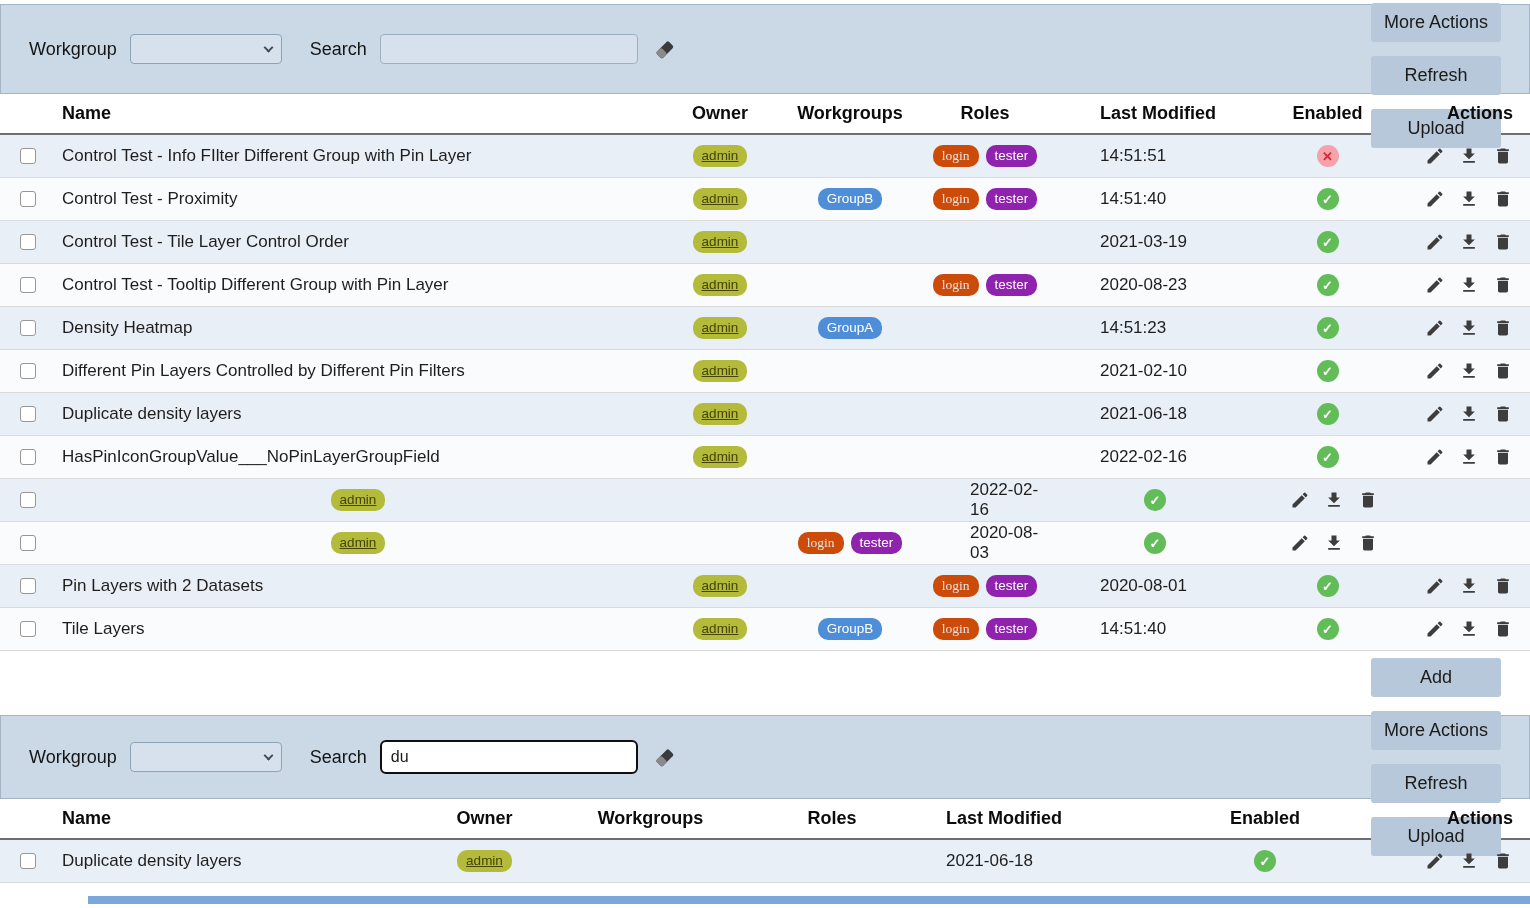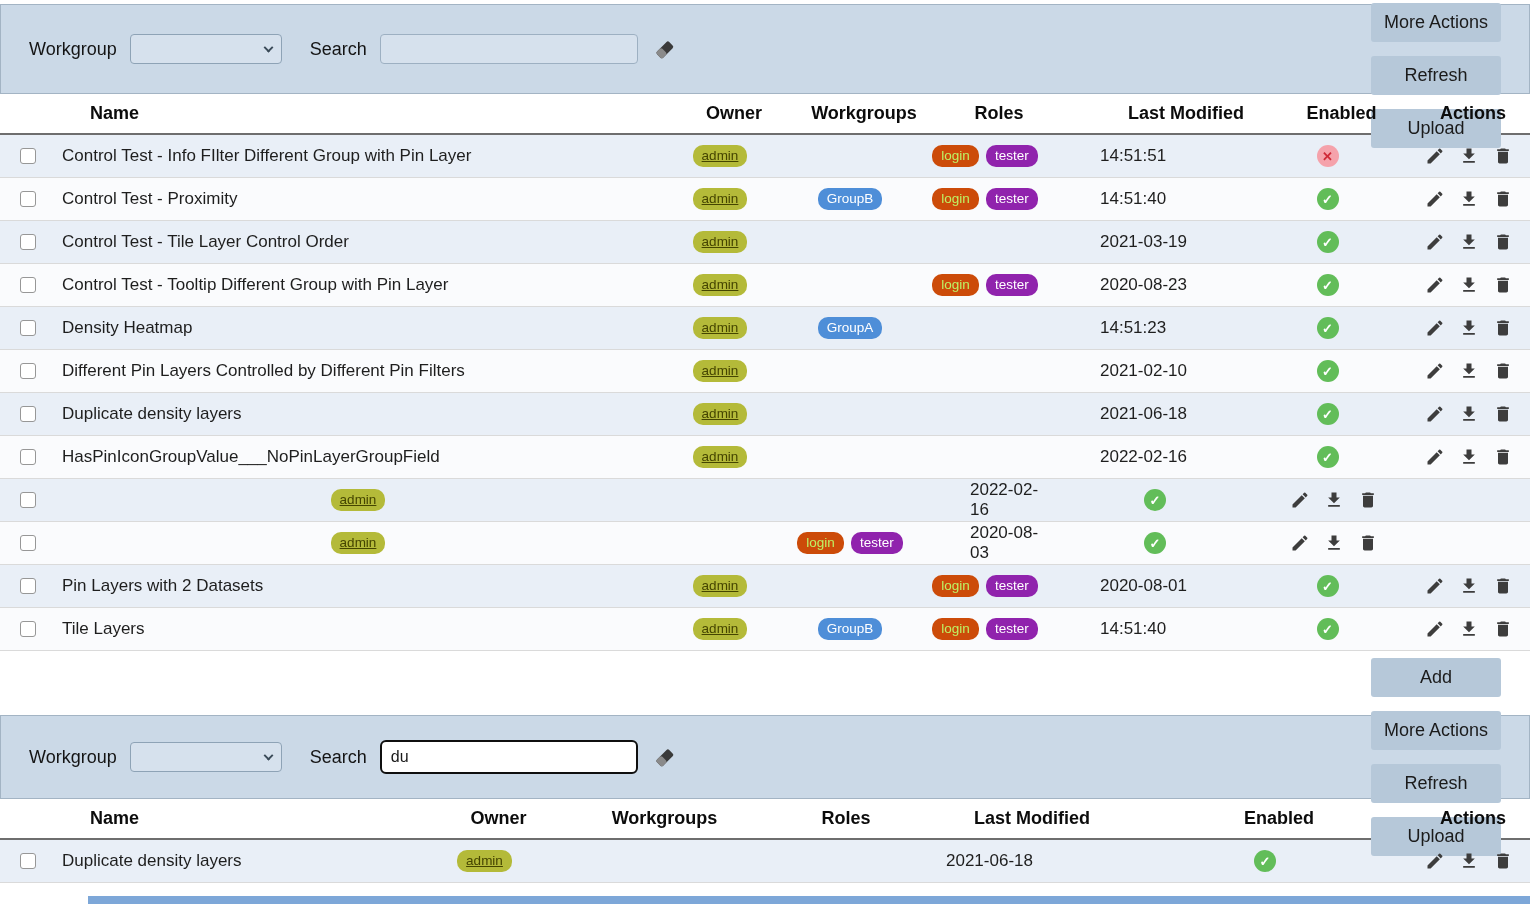--- a/index.html
+++ b/index.html
@@ -60,52 +60,52 @@
 
   
   .grid-top    { display:grid; grid-template-columns:56px 1fr 120px 140px 130px 210px 135px 135px; }
   .grid-bottom { display:grid; grid-template-columns:56px 1fr 167px 165px 198px 209px 250px 140px; }
 
   .thead {
     background:#fff; border-bottom:2px solid #6e6e6e;
     font-weight:bold; font-size:18px; color:#0c0c0c;
     align-items:center;
   }
-  .thead .cell { padding-top:9px; padding-bottom:9px;margin-left:28px; }
+  .thead .cell { padding-top:9px; padding-bottom:9px; }
 
   .trow {
     height:43px; align-items:center;
     border-bottom:1px solid #dadada;
     font-size:17px;
   }
   .trow.odd  { background:var(--row_alt_bg,#e9eff7); }
   .trow.even { background:#fafbfd; }
 
   .cell { min-width:0; }
   .cell-check  { display:flex; justify-content:center; align-items:center; }
   .cell-name   { padding-left:6px; white-space:nowrap; overflow:hidden; text-overflow:ellipsis; }
   .cell-center { display:flex; justify-content:center; align-items:center; gap:7px; }
   .grid-top    .cell-lastmod { padding-left:50px; }
   .grid-bottom .cell-lastmod { padding-left:15px; }
   .cell-actions { display:flex; justify-content:flex-end; align-items:center; gap:14px; padding-right:17px; }
-  .thead .cell-actions { display:block; text-align:right; padding-right:24px; }
+  .thead .cell-actions { display:block; text-align:right; padding-right:17px; }
 
   input[type=checkbox] {
     appearance:none; -webkit-appearance:none;
     width:16px; height:16px; margin:0;
     border:1.5px solid #979797; border-radius:3px; background:#fff; cursor:pointer;
   }
 
   .badge {
     display:inline-block; border-radius:10px;
     font-size:13.5px; line-height:1.15; padding:3px 9px; white-space:nowrap;
   }
   .badge-owner     { background:var(--owner_badge_bg,#b4ba39);     color:var(--owner_badge_text,#454500);text-decoration:underline; }
   .badge-workgroup { background:var(--workgroup_badge_bg,#4e8ed8); color:#fff; }
-  .badge-login     { background:var(--login_badge_bg,#cc4b09);     color:#bef264; }
+  .badge-login     { background:var(--login_badge_bg,#cc4b09);     color:#e5e5e5;font-family:Liberation Serif, serif; }
   .badge-tester    { background:var(--tester_badge_bg,#9023ad);    color:#fff; }
 
   .status {
     width:22px; height:22px; border-radius:50%;
     display:inline-flex; align-items:center; justify-content:center;
     font-size:13px; font-weight:bold;
   }
   .status-on  { background:var(--enabled_bg,#62bd59);  color:#fff; }
   .status-off { background:var(--disabled_bg,#f5a2ab); color:var(--disabled_text,#cf2a38); }
 

